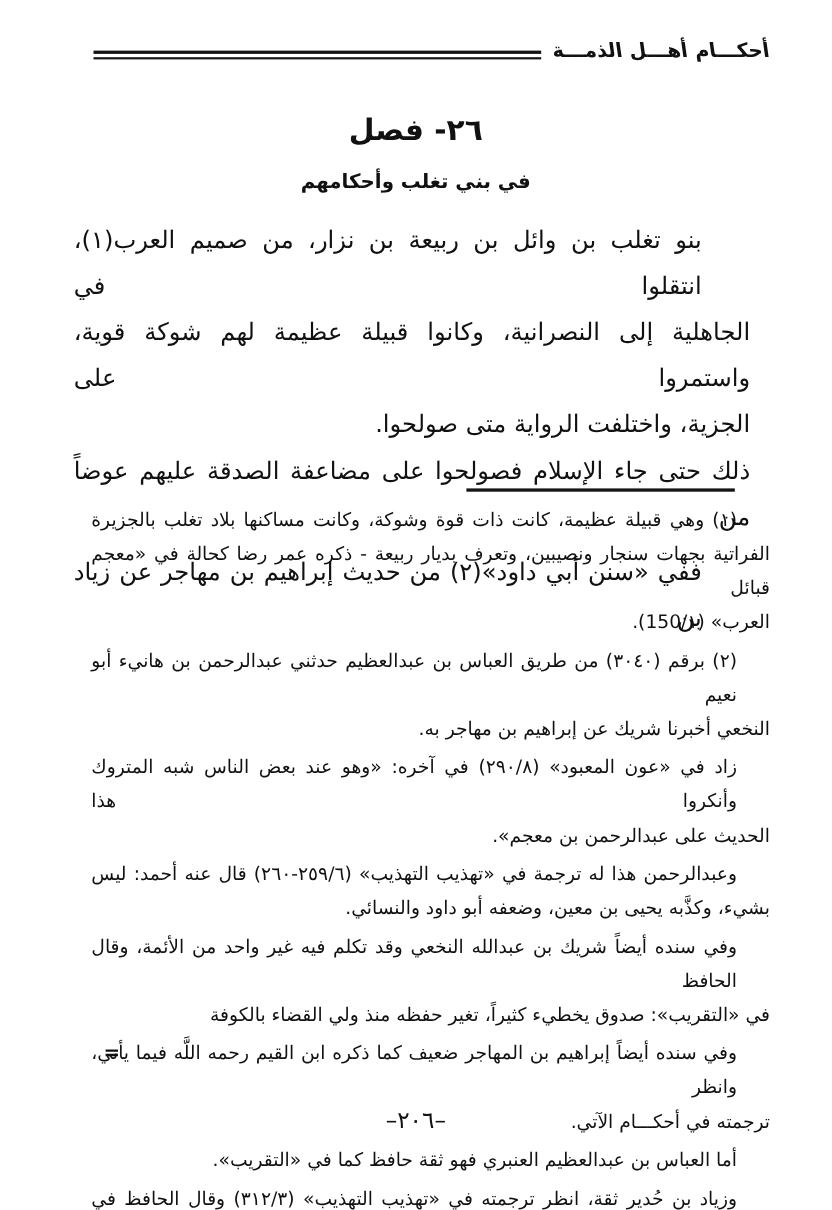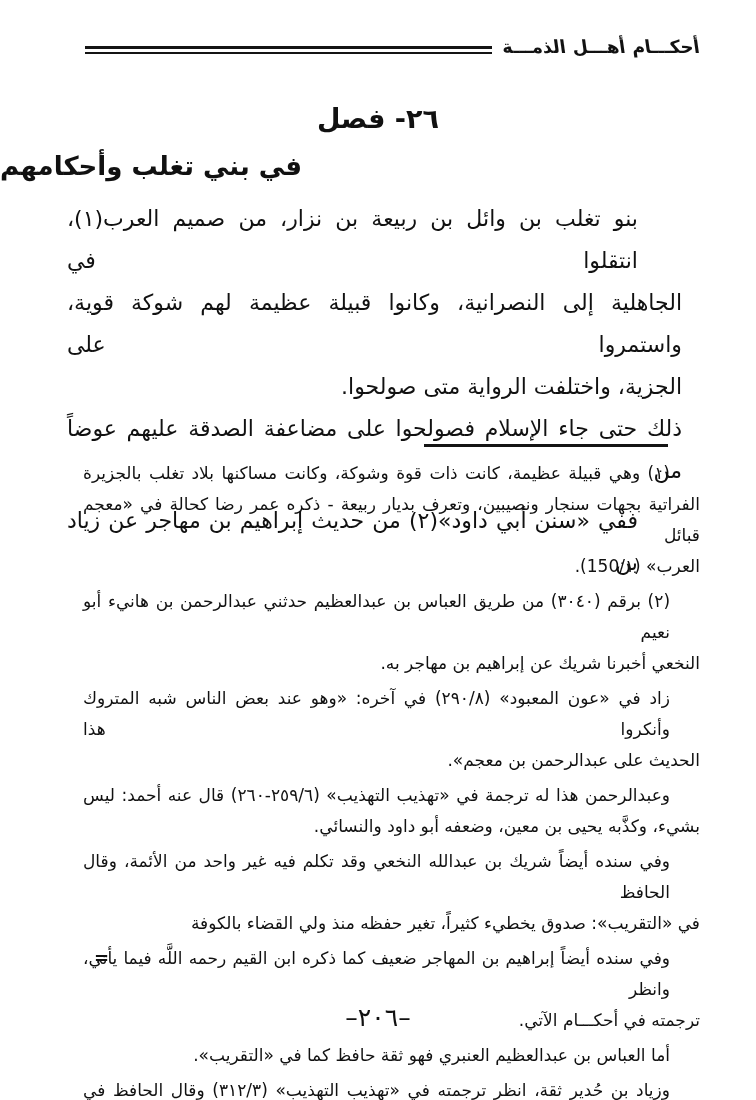--- a/index.html
+++ b/index.html
@@ -52,22 +52,22 @@
     text-align: center;
     font-size: 27px;
     font-weight: bold;
     line-height: 42px;
   }
   .chapter-title {
     position: absolute;
     top: 144px;
     left: 0;
     width: 100%;
-    text-align: left;
-    font-size: 26px;
+    text-align: center;
+    font-size: 18px;
     font-weight: bold;
     line-height: 44px;
   }
   
   .body-block {
     position: absolute;
     top: 198px;
     right: 56px;
     left: 85px;
     width: 615px;
@@ -122,21 +122,21 @@
     font-weight: bold;
     line-height: 20px;
   }
   
   .page-number {
     position: absolute;
     top: 1003px;
     left: 0;
     width: 100%;
     text-align: center;
-    font-size: 25px;
+    font-size: 21px;
     line-height: 30px;
   }
 </style>
 </head>
 <body>
 
 <div class="page">
 
   <div class="header">
     <div class="header-title">أحكـــام أهـــل الذمـــة</div>

